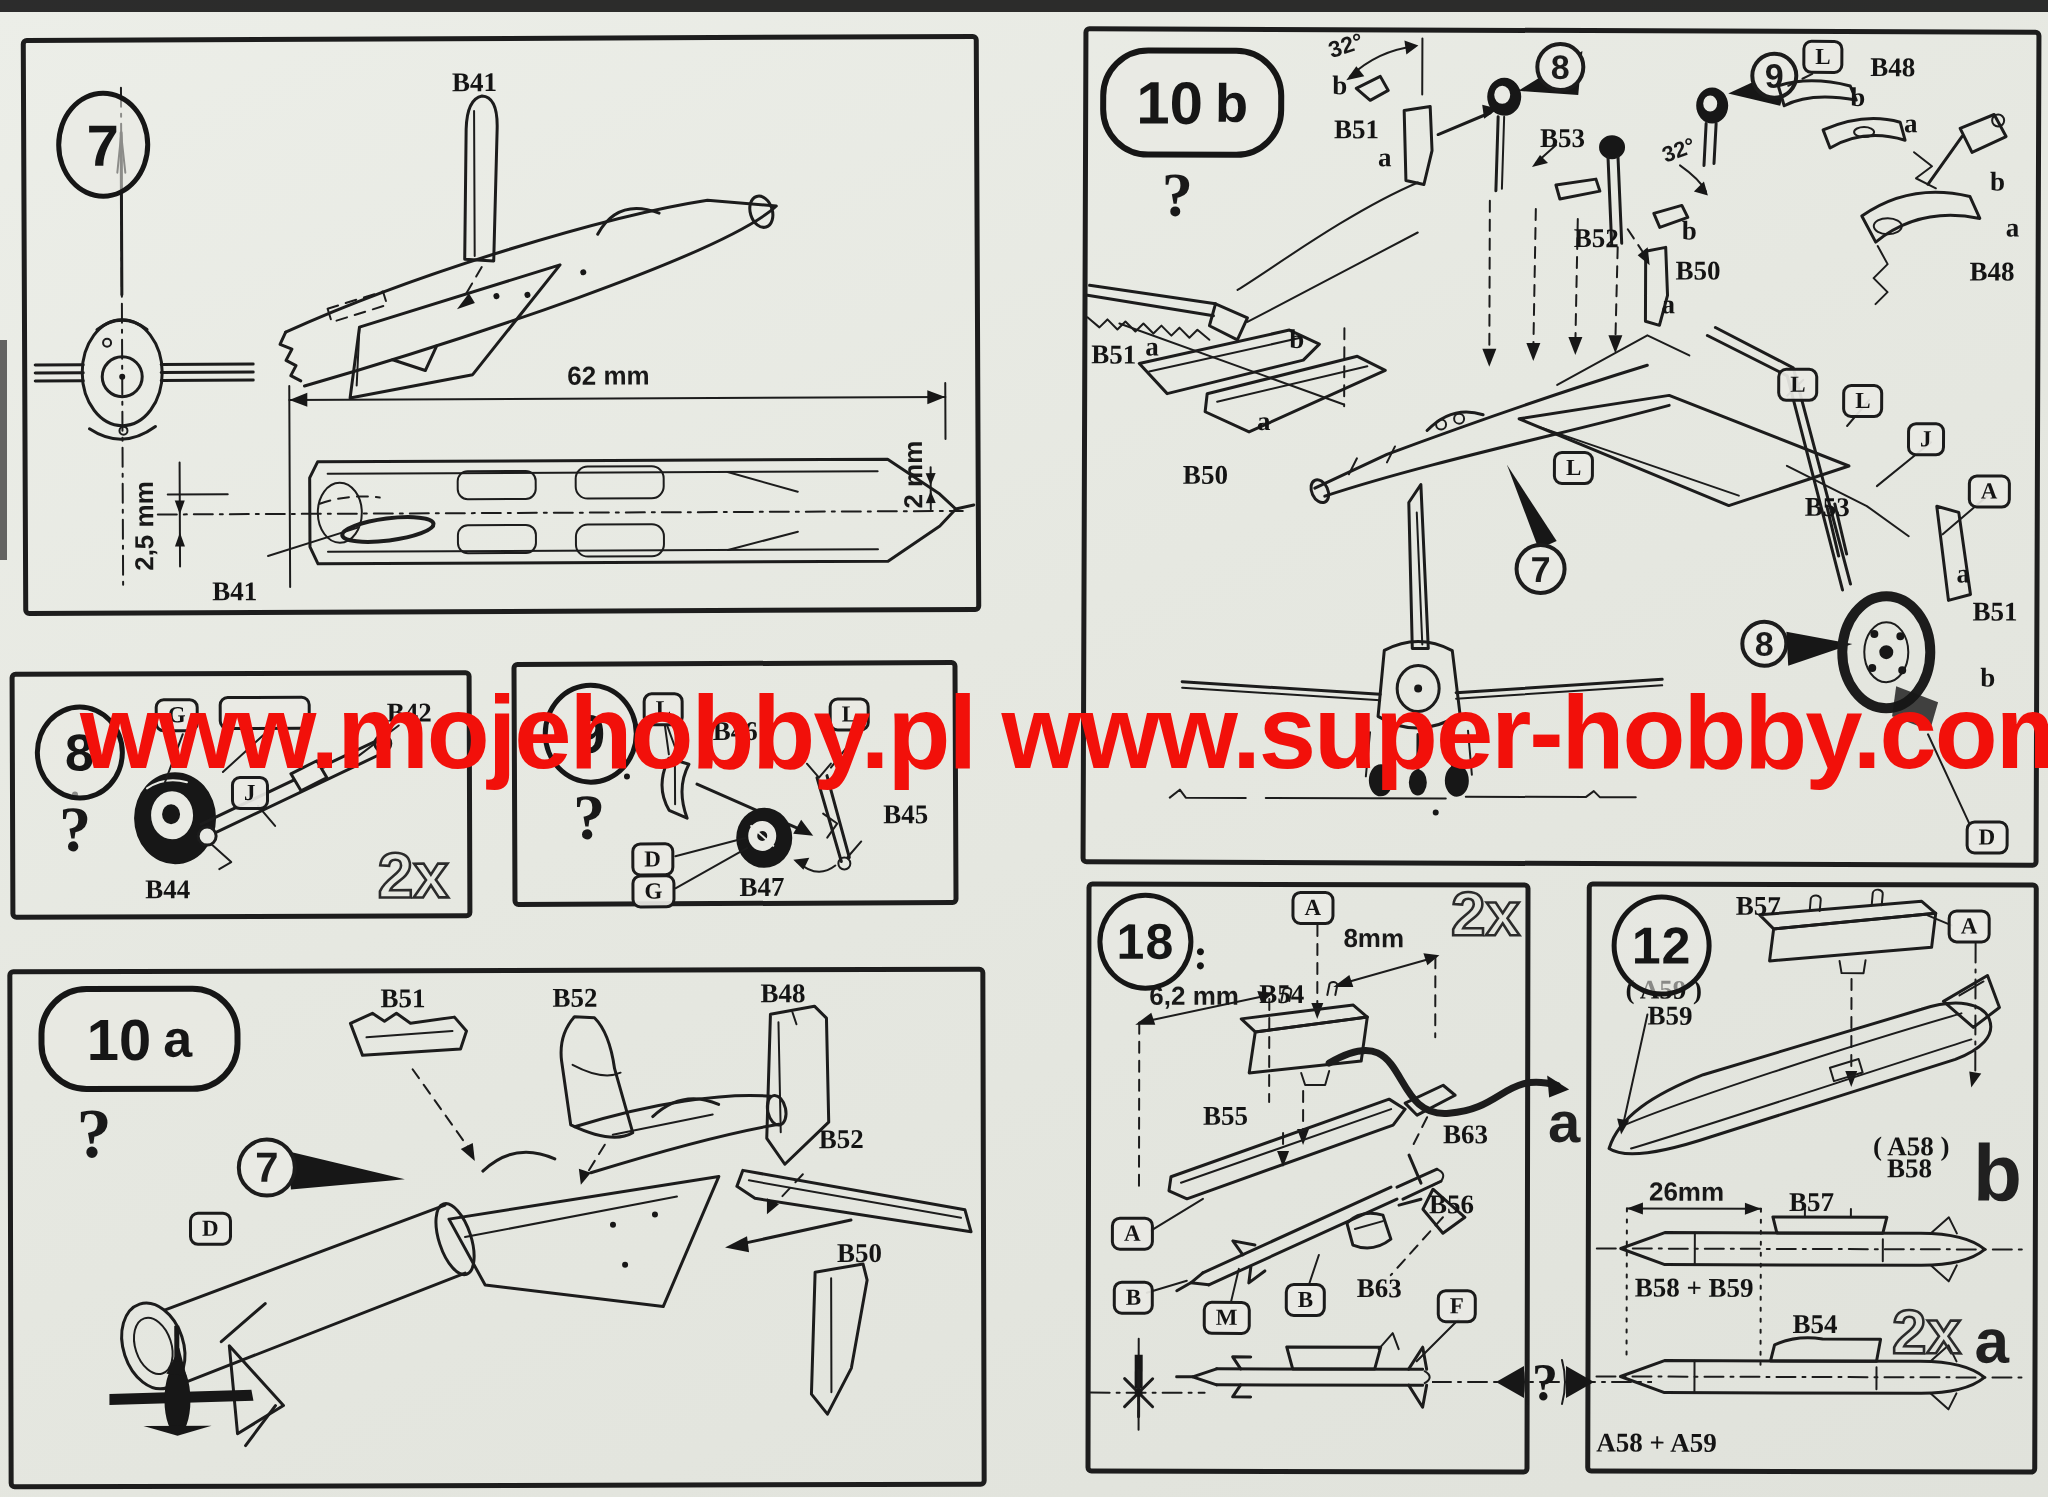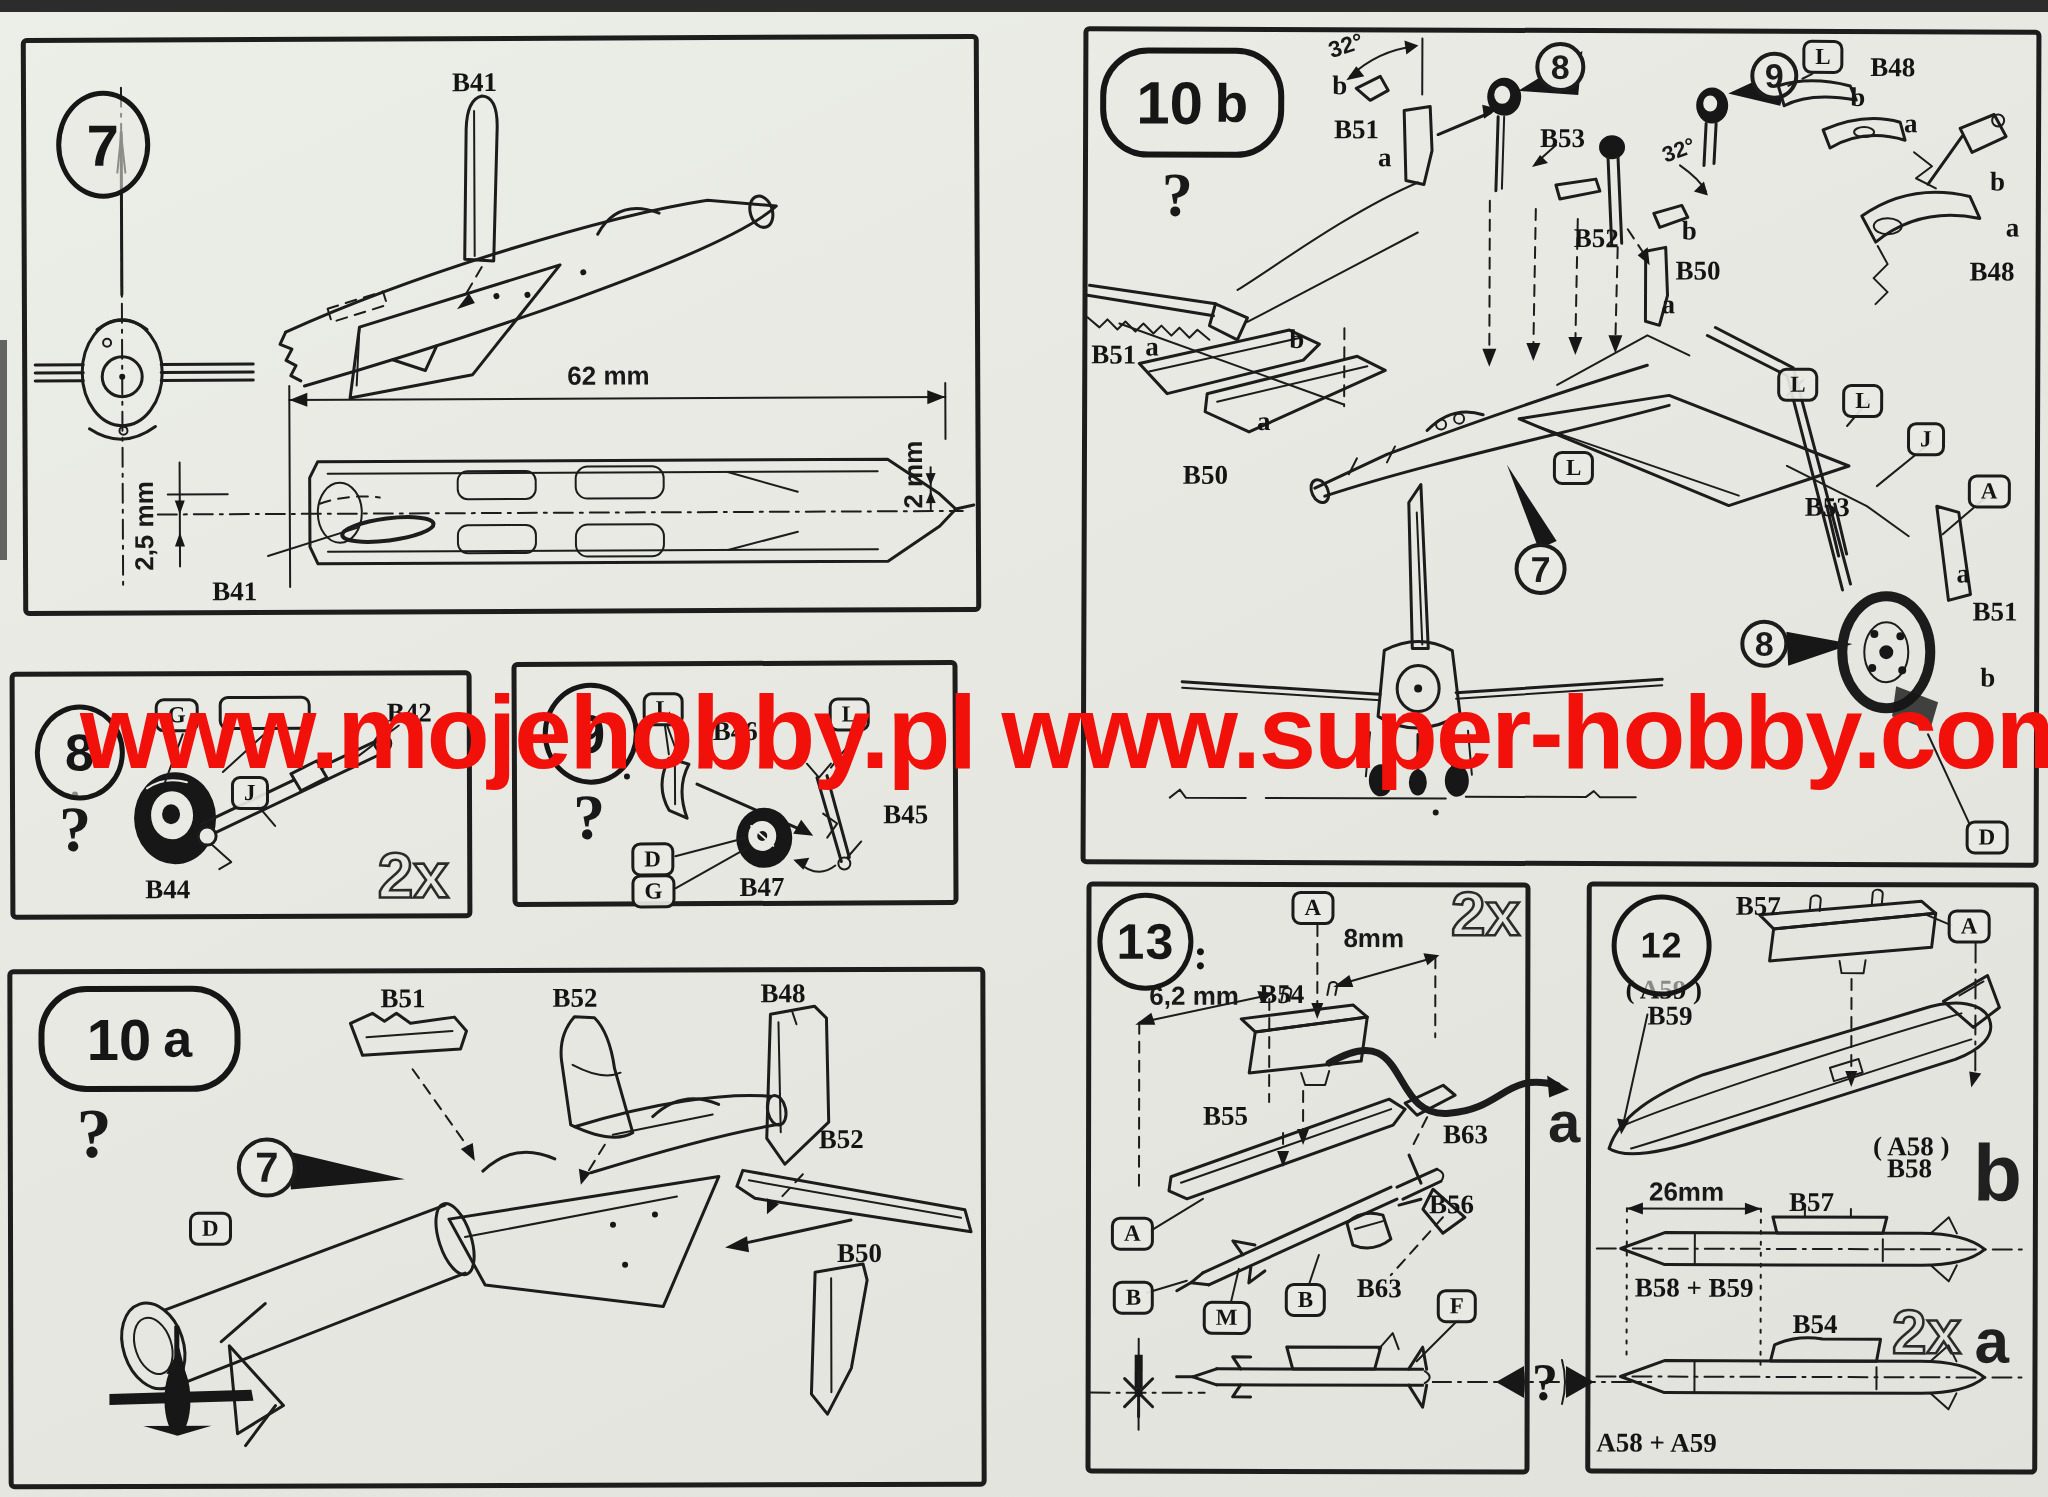--- a/index.html
+++ b/index.html
@@ -542,21 +542,21 @@
       <line class="ln thin dashdot" x1="0" y1="506" x2="114" y2="506"></line>
       <rect class="fill" x="44" y="468" width="8" height="34"></rect>
       <line class="ln" x1="34" y1="492" x2="62" y2="520"></line>
       <line class="ln" x1="62" y1="492" x2="34" y2="520"></line>
       <line class="ln" x1="48" y1="484" x2="48" y2="530"></line>
       <circle class="fill" cx="48" cy="506" r="4"></circle>
     </g>
     <text class="outline-text" x="394" y="48" font-size="62">2x</text>
   </svg>
   <div class="stepnum" style="left:6px;top:6px;width:86px;height:88px;font-size:50px">
-    <span>13</span>
+    <span>18</span>
   </div>
   <span class="plabel" style="left:102px;top:42px;font-size:44px">:</span>
   <span class="boxed" style="left:200px;top:4px">A</span>
   <span class="dim" style="left:252px;top:36px">8mm</span>
   <span class="dim" style="left:58px;top:94px">6,2 mm</span>
   <span class="plabel" style="left:168px;top:92px">B54</span>
   <span class="plabel" style="left:112px;top:214px">B55</span>
   <span class="plabel" style="left:352px;top:232px">B63</span>
   <span class="plabel" style="left:338px;top:302px">B56</span>
   <span class="plabel" style="left:266px;top:386px">B63</span>
@@ -611,21 +611,21 @@
     <g>
       <line class="ln thin dashdot" x1="6" y1="490" x2="434" y2="490"></line>
       <path class="ln" d="M30,490 L74,474 L330,474 C362,474 382,480 394,490 C382,500 362,506 330,506 L74,506 Z"></path>
       <path class="ln thin" d="M340,474 L358,458 L366,474 M340,506 L358,522 L366,506"></path>
       <path class="ln" d="M180,474 L184,458 Q206,448 232,452 L290,452 L286,474 Z"></path>
       <line class="ln thin" x1="104" y1="474" x2="104" y2="506"></line>
       <line class="ln thin" x1="286" y1="480" x2="286" y2="502"></line>
     </g>
     <text class="outline-text" x="336" y="466" font-size="62">2x</text>
   </svg>
-  <div class="stepnum" style="left:20px;top:8px;width:90px;height:92px;font-size:36px">
+  <div class="stepnum" style="left:20px;top:8px;width:90px;height:92px;font-size:52px">
     <span>12</span>
   </div>
   <span class="plabel" style="left:144px;top:4px">B57</span>
   <span class="boxed" style="left:356px;top:22px">A</span>
   <span class="plabel" style="left:34px;top:88px">( A59 )</span>
   <span class="plabel" style="left:56px;top:114px">B59</span>
   <span class="plabel" style="left:282px;top:244px">( A58 )</span>
   <span class="plabel" style="left:296px;top:266px">B58</span>
   <span class="stencil" style="left:382px;top:240px;font-size:80px">b</span>
   <span class="dim" style="left:58px;top:290px">26mm</span>

